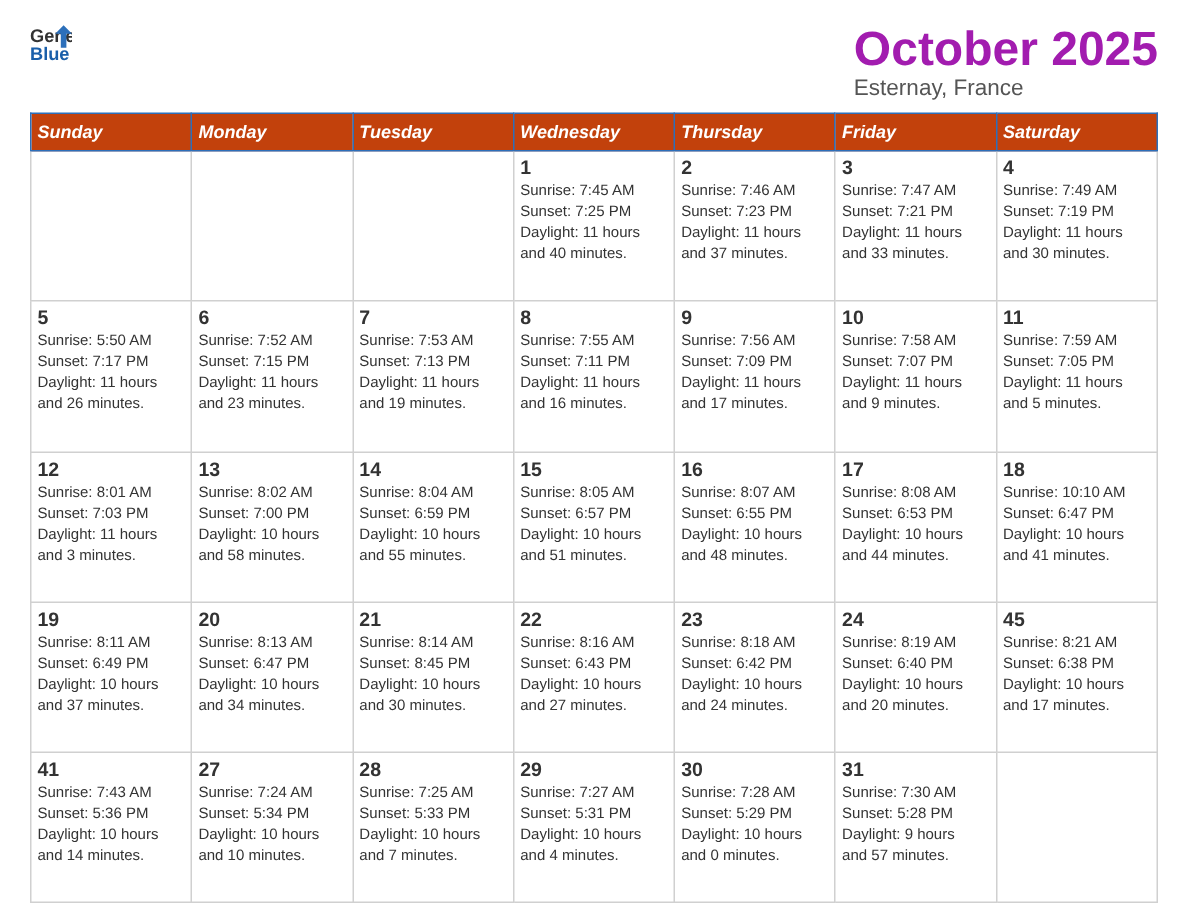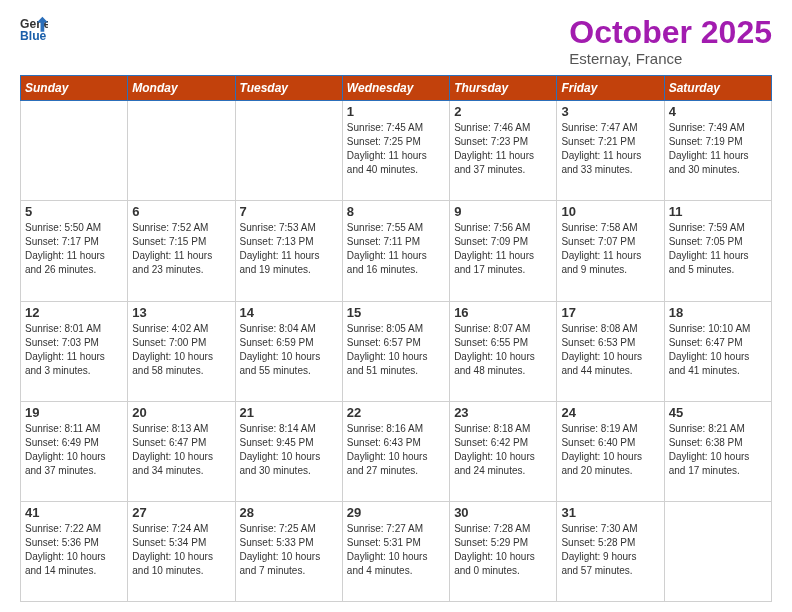--- a/index.html
+++ b/index.html
@@ -174,21 +174,21 @@
             <div class="day-info"><span>Sunrise: 7:59 AM</span><br><span>Sunset: 7:05 PM</span><br><span>Daylight: 11 hours</span><br><span>and 5 minutes.</span></div>
           </td>
         </tr>
         <tr class="week-row">
           <td>
             <div class="day-num">12</div>
             <div class="day-info"><span>Sunrise: 8:01 AM</span><br><span>Sunset: 7:03 PM</span><br><span>Daylight: 11 hours</span><br><span>and 3 minutes.</span></div>
           </td>
           <td>
             <div class="day-num">13</div>
-            <div class="day-info"><span>Sunrise: 4:02 AM</span><br><span>Sunset: 7:00 PM</span><br><span>Daylight: 10 hours</span><br><span>and 58 minutes.</span></div>
+            <div class="day-info"><span>Sunrise: 8:02 AM</span><br><span>Sunset: 7:00 PM</span><br><span>Daylight: 10 hours</span><br><span>and 58 minutes.</span></div>
           </td>
           <td>
             <div class="day-num">14</div>
             <div class="day-info"><span>Sunrise: 8:04 AM</span><br><span>Sunset: 6:59 PM</span><br><span>Daylight: 10 hours</span><br><span>and 55 minutes.</span></div>
           </td>
           <td>
             <div class="day-num">15</div>
             <div class="day-info"><span>Sunrise: 8:05 AM</span><br><span>Sunset: 6:57 PM</span><br><span>Daylight: 10 hours</span><br><span>and 51 minutes.</span></div>
           </td>
           <td>
@@ -208,21 +208,21 @@
           <td>
             <div class="day-num">19</div>
             <div class="day-info"><span>Sunrise: 8:11 AM</span><br><span>Sunset: 6:49 PM</span><br><span>Daylight: 10 hours</span><br><span>and 37 minutes.</span></div>
           </td>
           <td>
             <div class="day-num">20</div>
             <div class="day-info"><span>Sunrise: 8:13 AM</span><br><span>Sunset: 6:47 PM</span><br><span>Daylight: 10 hours</span><br><span>and 34 minutes.</span></div>
           </td>
           <td>
             <div class="day-num">21</div>
-            <div class="day-info"><span>Sunrise: 8:14 AM</span><br><span>Sunset: 9:45 PM</span><br><span>Daylight: 10 hours</span><br><span>and 30 minutes.</span></div>
+            <div class="day-info"><span>Sunrise: 8:14 AM</span><br><span>Sunset: 8:45 PM</span><br><span>Daylight: 10 hours</span><br><span>and 30 minutes.</span></div>
           </td>
           <td>
             <div class="day-num">22</div>
             <div class="day-info"><span>Sunrise: 8:16 AM</span><br><span>Sunset: 6:43 PM</span><br><span>Daylight: 10 hours</span><br><span>and 27 minutes.</span></div>
           </td>
           <td>
             <div class="day-num">23</div>
             <div class="day-info"><span>Sunrise: 8:18 AM</span><br><span>Sunset: 6:42 PM</span><br><span>Daylight: 10 hours</span><br><span>and 24 minutes.</span></div>
           </td>
           <td>
@@ -230,21 +230,21 @@
             <div class="day-info"><span>Sunrise: 8:19 AM</span><br><span>Sunset: 6:40 PM</span><br><span>Daylight: 10 hours</span><br><span>and 20 minutes.</span></div>
           </td>
           <td>
             <div class="day-num">45</div>
             <div class="day-info"><span>Sunrise: 8:21 AM</span><br><span>Sunset: 6:38 PM</span><br><span>Daylight: 10 hours</span><br><span>and 17 minutes.</span></div>
           </td>
         </tr>
         <tr class="week-row">
           <td>
             <div class="day-num">41</div>
-            <div class="day-info"><span>Sunrise: 7:22 AM</span><br><span>Sunset: 5:36 PM</span><br><span>Daylight: 10 hours</span><br><span>and 14 minutes.</span></div>
+            <div class="day-info"><span>Sunrise: 7:43 AM</span><br><span>Sunset: 5:36 PM</span><br><span>Daylight: 10 hours</span><br><span>and 14 minutes.</span></div>
           </td>
           <td>
             <div class="day-num">27</div>
             <div class="day-info"><span>Sunrise: 7:24 AM</span><br><span>Sunset: 5:34 PM</span><br><span>Daylight: 10 hours</span><br><span>and 10 minutes.</span></div>
           </td>
           <td>
             <div class="day-num">28</div>
             <div class="day-info"><span>Sunrise: 7:25 AM</span><br><span>Sunset: 5:33 PM</span><br><span>Daylight: 10 hours</span><br><span>and 7 minutes.</span></div>
           </td>
           <td>

